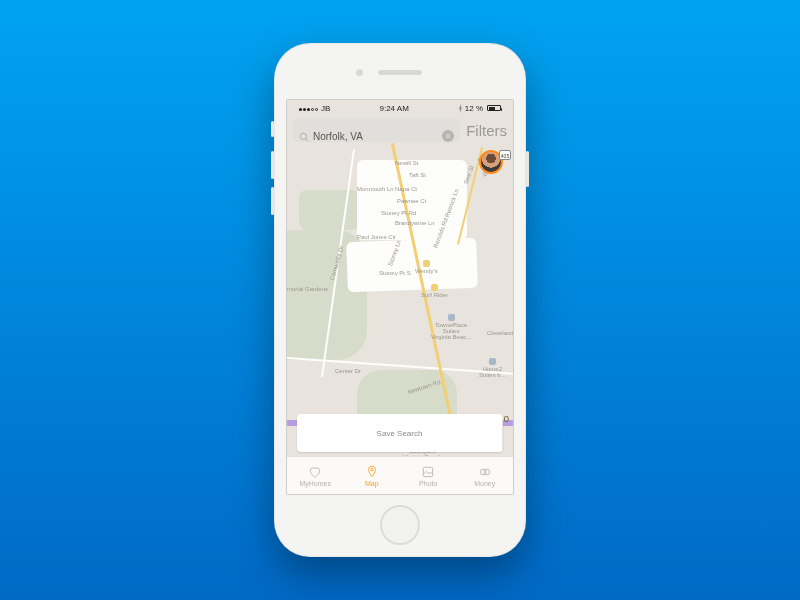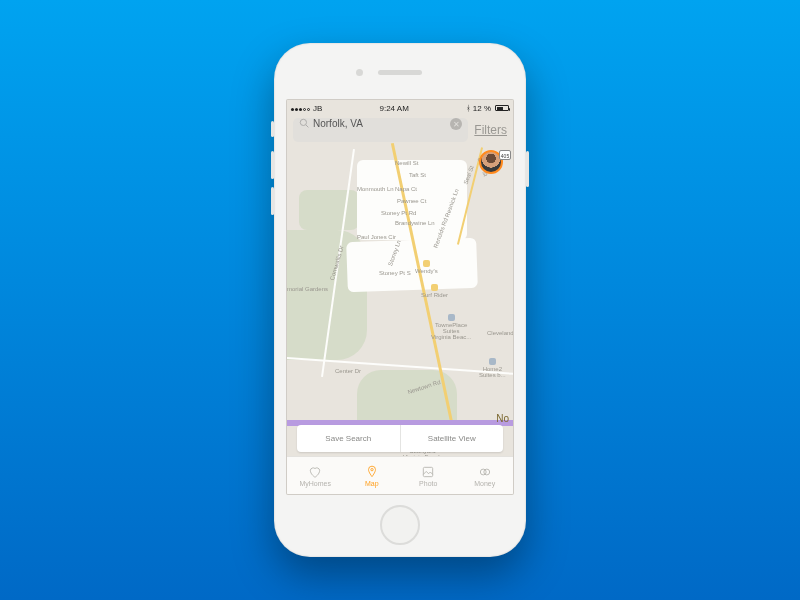--- a/index.html
+++ b/index.html
@@ -7,45 +7,45 @@
   .device { width: 252px; height: 514px; background: #f4f4f3; border-radius: 36px; box-shadow: 0 18px 40px rgba(0,0,0,.35), inset 0 0 2px rgba(0,0,0,.2); position: relative; padding: 56px 12px 62px; }
   .btn-side { position: absolute; background: #e6e6e4; border-radius: 2px; }
   .mute { left: -3px; top: 78px; width: 3px; height: 16px; }
   .vol1 { left: -3px; top: 108px; width: 3px; height: 28px; }
   .vol2 { left: -3px; top: 144px; width: 3px; height: 28px; }
   .pwr  { right: -3px; top: 108px; width: 3px; height: 36px; }
   .speaker { position: absolute; top: 27px; left: 50%; transform: translateX(-50%); width: 44px; height: 5px; background: #d8d8d6; border-radius: 3px; }
   .cam { position: absolute; top: 26px; left: 50%; margin-left: -44px; width: 7px; height: 7px; background: #d8d8d6; border-radius: 50%; }
   .home { position: absolute; bottom: 12px; left: 50%; transform: translateX(-50%); width: 40px; height: 40px; border-radius: 50%; border: 2px solid #dcdcda; background: #f2f2f0; }
   .screen { width: 228px; height: 396px; background: #e8e4dd; border-radius: 2px; position: relative; overflow: hidden; border: 1px solid rgba(0,0,0,.1); }
-  .statusbar { position: absolute; top: 0; left: 0; right: 0; height: 16px; display: flex; align-items: center; justify-content: space-between; padding: 0 4px; font-size: 8px; color: #222; z-index: 30; }
+  .statusbar { position: absolute; top: 0; left: 0; right: 0; height: 16px; display: flex; align-items: center; justify-content: space-between; padding: 0 12px; font-size: 8px; color: #222; z-index: 30; }
   .status-left, .status-right { display: flex; align-items: center; gap: 2px; }
   .dots span { display: inline-block; width: 3px; height: 3px; border-radius: 50%; background: #222; margin-right: 1px; }
   .dots span.hollow { background: transparent; border: .5px solid #222; }
   .batt { width: 14px; height: 6px; border: .5px solid #222; border-radius: 1px; position: relative; margin-left: 2px; }
   .batt::after { content: ""; position: absolute; right: -2px; top: 1.5px; width: 1.5px; height: 3px; background: #222; border-radius: 0 1px 1px 0; }
   .batt .fill { position: absolute; left: .5px; top: .5px; bottom: .5px; width: 58%; background: #222; }
   .searchrow { position: absolute; top: 18px; left: 6px; right: 6px; height: 24px; display: flex; align-items: center; gap: 6px; z-index: 30; }
-  .searchbox { flex: 1; background: #e1dfdb; border-radius: 5px; height: 24px; display: flex; align-items: flex-start; padding: 0 6px; font-size: 10px; color: #555; }
+  .searchbox { flex: 1; background: #e1dfdb; border-radius: 5px; height: 24px; display: flex; align-items: flex-end; padding: 0 6px; font-size: 10px; color: #555; }
   .searchbox svg { width: 10px; height: 10px; margin-right: 4px; opacity: .6; }
   .clear { width: 12px; height: 12px; border-radius: 50%; background: #b7b5b1; display: flex; align-items: center; justify-content: center; margin-left: auto; font-size: 8px; color: #e1dfdb; }
-  .filters { font-size: 12px; color: #9a9893; text-decoration: underline; }
+  .filters { font-size: 15px; color: #9a9893; }
   .map { position: absolute; inset: 0; background: #e8e4dd; }
   .parkblock { position: absolute; background: #d6dcc9; }
   .road { position: absolute; background: #fdfdfb; }
   .road-lbl { position: absolute; font-size: 6px; color: #9a978f; white-space: nowrap; }
   .yellowroad { position: absolute; width: 3px; background: #f2cf72; }
   .hwy { position: absolute; left: 0; right: 0; height: 6px; background: #b89be0; bottom: 68px; }
   .hwy-lbl { position: absolute; right: 4px; bottom: 70px; font-size: 10px; font-weight: 400; color: #7a672e; }
   .poi { position: absolute; font-size: 6px; color: #9a978f; text-align: center; line-height: 1; }
   .poi .ic { display: block; width: 7px; height: 7px; background: #f2cf72; border-radius: 2px; margin: 0 auto 1px; }
   .poi.blue .ic { background: #a8b8c8; }
   .avatar { position: absolute; top: 50px; right: 10px; width: 24px; height: 24px; border-radius: 50%; border: 2px solid #ff8a1e; background: radial-gradient(circle at 50% 32%, #6b4a36 0 28%, #d6a07a 29% 54%, #3a3a3a 55% 100%); z-index: 20; }
   .shield { position: absolute; top: 50px; right: 2px; width: 12px; height: 10px; background: #fff; border: .5px solid #888; border-radius: 2px; font-size: 5px; text-align: center; line-height: 10px; z-index: 20; color:#444;}
-  .bottombtns { position: absolute; left: 10px; right: 10px; bottom: 42px; height: 27px; background: #fff; border-radius: 4px; display: flex; box-shadow: 0 1px 2px rgba(0,0,0,.12); z-index: 25; }
+  .bottombtns { position: absolute; left: 10px; right: 10px; bottom: 42px; height: 38px; background: #fff; border-radius: 4px; display: flex; box-shadow: 0 1px 2px rgba(0,0,0,.12); z-index: 25; }
   .bottombtns > div { flex: 1; display: flex; align-items: center; justify-content: center; font-size: 8px; color: #8a8a88; }
   .bottombtns > div:first-child { border-right: 1px solid #e4e4e2; }
   .tabbar { position: absolute; left: 0; right: 0; bottom: 0; height: 38px; background: #fbfaf8; border-top: 1px solid #e4e2de; display: flex; z-index: 30; }
   .tab { flex: 1; display: flex; flex-direction: column; align-items: center; justify-content: center; gap: 1px; font-size: 7px; color: #b5b3ae; }
   .tab.active { color: #ff9f1e; }
   .tab svg { width: 14px; height: 14px; }
 </style>
 </head>
 <body>
 
@@ -128,21 +128,20 @@
 Suites b...</span></div>
       <div class="poi blue" style="left:116px;top:340px;white-space:pre;"><span class="ic"></span><span>Courtyard
 Virginia Beach</span></div>
 
       <div class="avatar"></div>
       <div class="shield">405</div>
     </div>
 
     <div class="bottombtns">
       <div>Save Search</div>
-      <div>Satellite View</div>
     </div>
 
     <div class="tabbar">
       <div class="tab">
         <svg viewBox="0 0 24 24">
             <path d="M12 21s-8-5-8-12a5 5 0 0 1 8-3 5 5 0 0 1 8 3c0 7-8 12-8 12z" fill="none" stroke="currentColor" stroke-width="1.5"></path>
           </svg>
         <span>MyHomes</span>
       </div>
       <div class="tab active">

